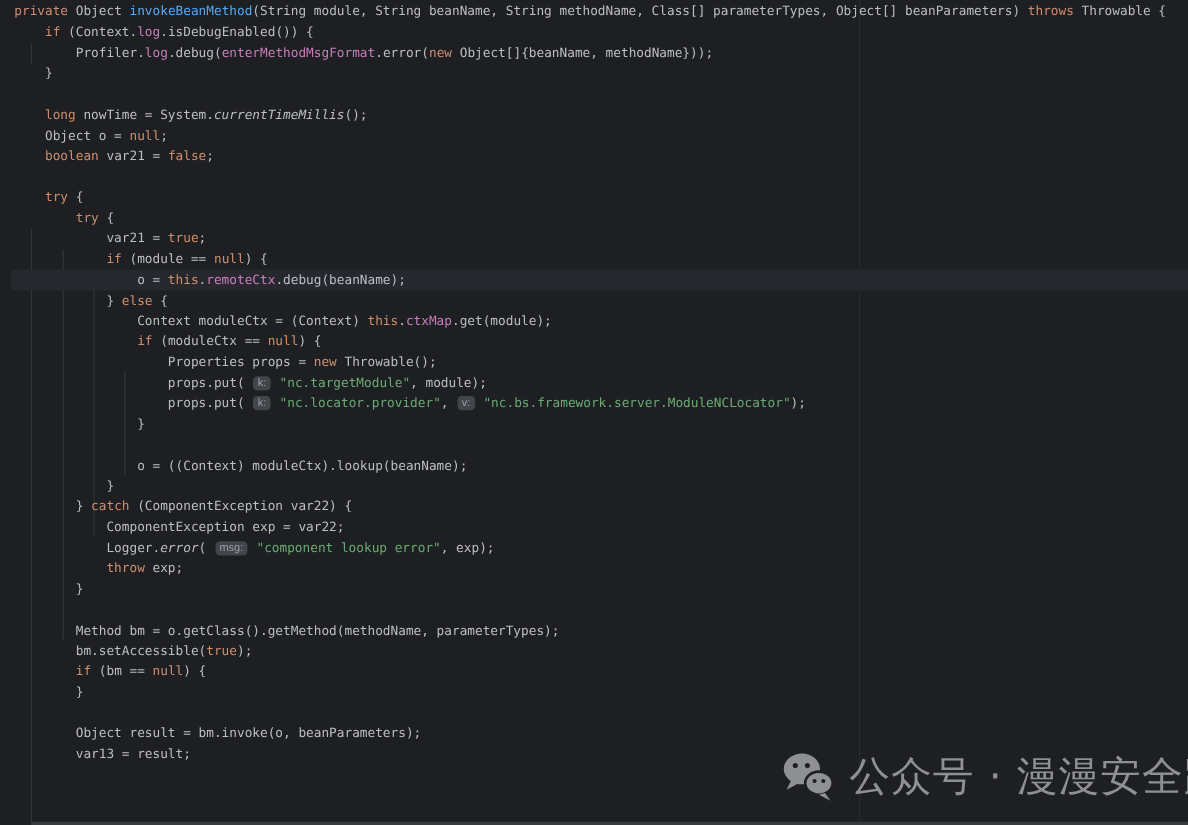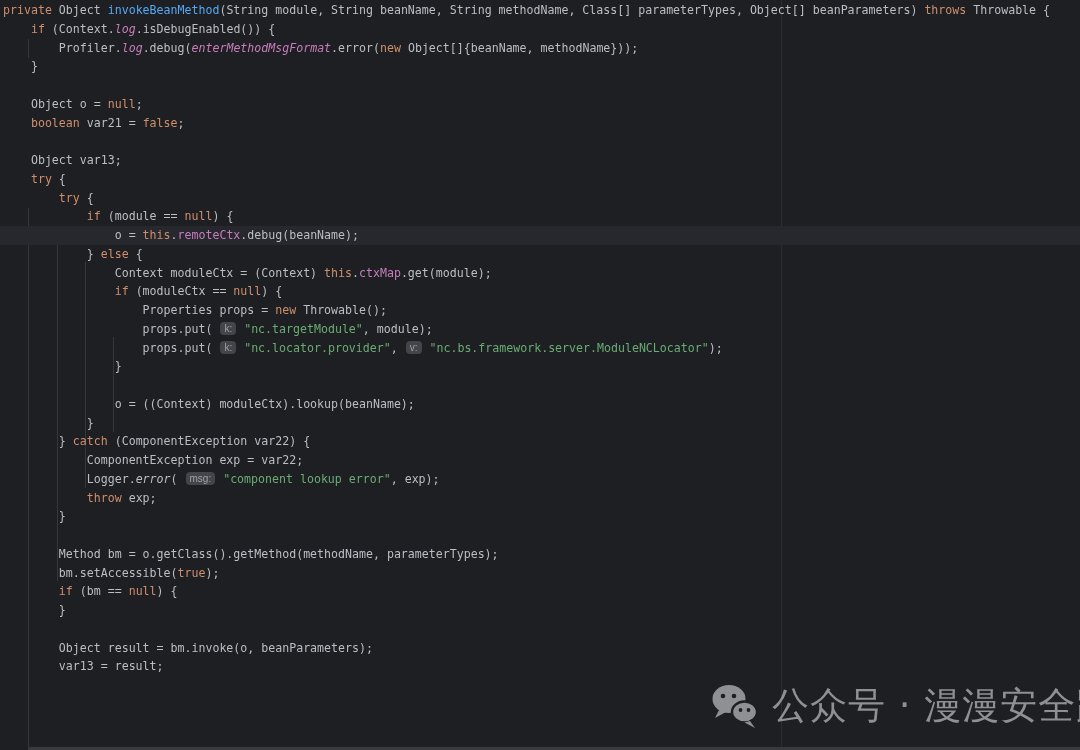--- a/index.html
+++ b/index.html
@@ -9,34 +9,34 @@
     --strip:#393a3d; --wm:#8e9093;
   }
   *{box-sizing:border-box;}
   html,body{margin:0;padding:0;}
   body{
     width:1080px;height:750px;overflow:hidden;position:relative;
     background:var(--bg);
     font-family:"DejaVu Sans Mono","Liberation Mono",monospace;
   }
   .editor{position:absolute;inset:0;}
-  .code{position:absolute;top:0;left:0;right:0;bottom:0;padding:1px 0 0 3px;z-index:3;}
+  .code{position:absolute;top:0;left:0;right:0;bottom:0;padding:1px 0 0 13px;z-index:3;}
   .line{
     height:18.75px;line-height:18.75px;font-size:11.6px;white-space:pre;
     color:var(--c-text);position:relative;
   }
   .line.cur::before{
     content:"";position:absolute;left:-3px;top:0;width:1080px;height:100%;
     background:var(--curline);z-index:-1;
   }
   .td{color:var(--c-text);}
   .tkw{color:var(--c-kw);}
   .ts{color:var(--c-str);}
   .tf{color:var(--c-field);}
-  .tfs{color:var(--c-field);font-style:italic;margin-top:18px;}
+  .tfs{color:var(--c-field);margin-top:18px;}
   .tsm{color:var(--c-text);font-style:italic;}
   .tmd{color:var(--c-mdecl);}
   .th{
     display:inline-block;background:var(--hint-bg);color:var(--hint-fg);
     border-radius:4px;padding:0 4px;margin:0 1px;
     font-size:10px;line-height:13px;height:13px;vertical-align:1px;
     font-family:"Liberation Sans","DejaVu Sans",sans-serif;
   }
   .vguide{position:absolute;width:1px;background:var(--guide);z-index:2;}
   .wrap-guide{position:absolute;top:0;bottom:0;left:781px;width:1px;background:var(--wrapguide);z-index:1;}
@@ -60,26 +60,27 @@
   <div class="vguide" style="left:57px;top:227px;height:354px;"></div>
   <div class="vguide" style="left:85px;top:262px;height:226px;"></div>
   <div class="vguide" style="left:113px;top:337px;height:95px;"></div>
 
   <div class="code" id="code">
       <div class="line"><span class="tkw">private</span><span class="td"> Object </span><span class="tmd">invokeBeanMethod</span><span class="td">(String module, String beanName, String methodName, Class[] parameterTypes, Object[] beanParameters) </span><span class="tkw">throws</span><span class="td"> Throwable {</span></div>
       <div class="line"><span class="td">    </span><span class="tkw">if</span><span class="td"> (Context.</span><span class="tfs">log</span><span class="td">.isDebugEnabled()) {</span></div>
       <div class="line"><span class="td">        Profiler.</span><span class="tfs">log</span><span class="td">.debug(</span><span class="tfs">enterMethodMsgFormat</span><span class="td">.error(</span><span class="tkw">new</span><span class="td"> Object[]{beanName, methodName}));</span></div>
       <div class="line"><span class="td">    }</span></div>
       <div class="line"></div>
+      <div class="line"><span class="td">    </span><span class="tkw">long</span><span class="td"> nowTime = System.</span><span class="tsm">currentTimeMillis</span><span class="td">();</span></div>
       <div class="line"><span class="td">    Object o = </span><span class="tkw">null</span><span class="td">;</span></div>
       <div class="line"><span class="td">    </span><span class="tkw">boolean</span><span class="td"> var21 = </span><span class="tkw">false</span><span class="td">;</span></div>
       <div class="line"></div>
-      <div class="line"><span class="td">    Object var13;</span></div>
       <div class="line"><span class="td">    </span><span class="tkw">try</span><span class="td"> {</span></div>
       <div class="line"><span class="td">        </span><span class="tkw">try</span><span class="td"> {</span></div>
+      <div class="line"><span class="td">            var21 = </span><span class="tkw">true</span><span class="td">;</span></div>
       <div class="line"><span class="td">            </span><span class="tkw">if</span><span class="td"> (module == </span><span class="tkw">null</span><span class="td">) {</span></div>
       <div class="line cur"><span class="td">                o = </span><span class="tkw">this</span><span class="td">.</span><span class="tf">remoteCtx</span><span class="td">.debug(beanName);</span></div>
       <div class="line"><span class="td">            } </span><span class="tkw">else</span><span class="td"> {</span></div>
       <div class="line"><span class="td">                Context moduleCtx = (Context) </span><span class="tkw">this</span><span class="td">.</span><span class="tf">ctxMap</span><span class="td">.get(module);</span></div>
       <div class="line"><span class="td">                </span><span class="tkw">if</span><span class="td"> (moduleCtx == </span><span class="tkw">null</span><span class="td">) {</span></div>
       <div class="line"><span class="td">                    Properties props = </span><span class="tkw">new</span><span class="td"> Throwable();</span></div>
       <div class="line"><span class="td">                    props.put( </span><span class="th">k:</span><span class="td"> </span><span class="ts">"nc.targetModule"</span><span class="td">, module);</span></div>
       <div class="line"><span class="td">                    props.put( </span><span class="th">k:</span><span class="td"> </span><span class="ts">"nc.locator.provider"</span><span class="td">, </span><span class="th">v:</span><span class="td"> </span><span class="ts">"nc.bs.framework.server.ModuleNCLocator"</span><span class="td">);</span></div>
       <div class="line"><span class="td">                }</span></div>
       <div class="line"></div>

